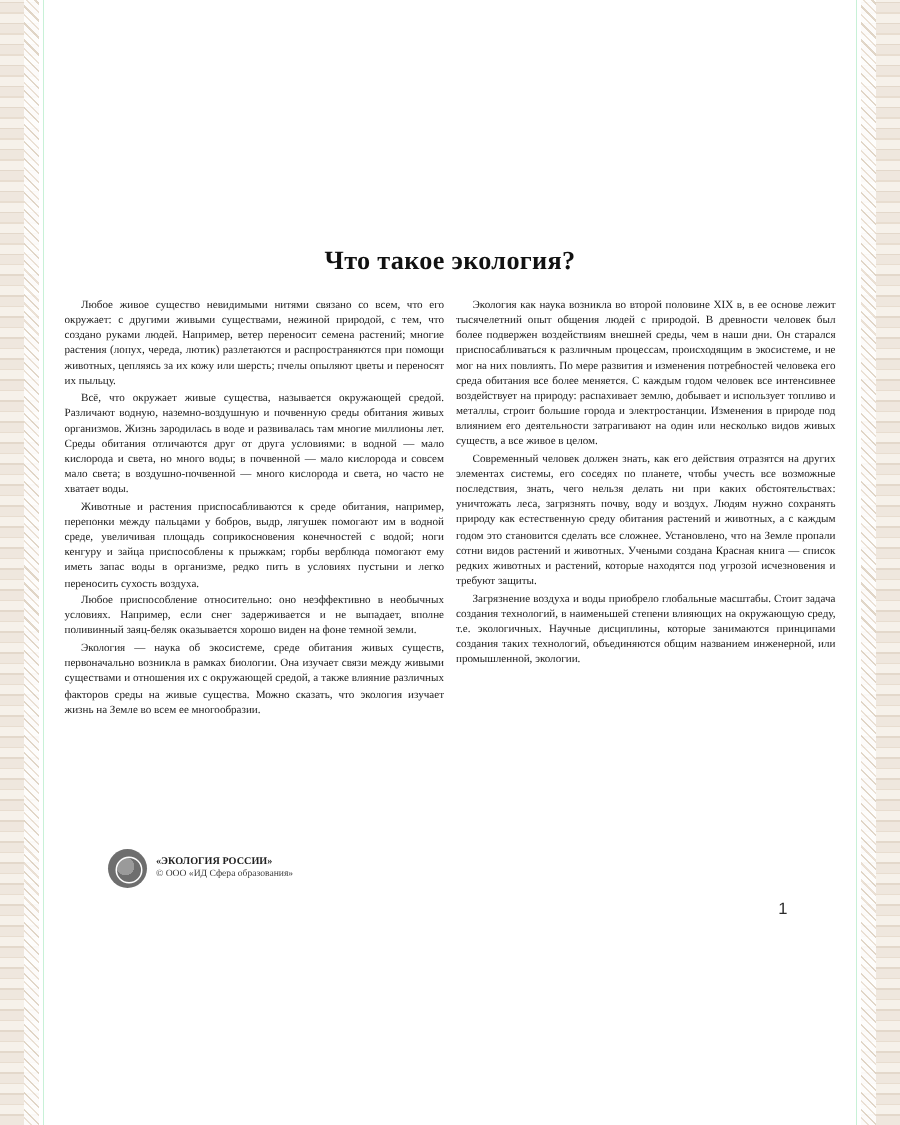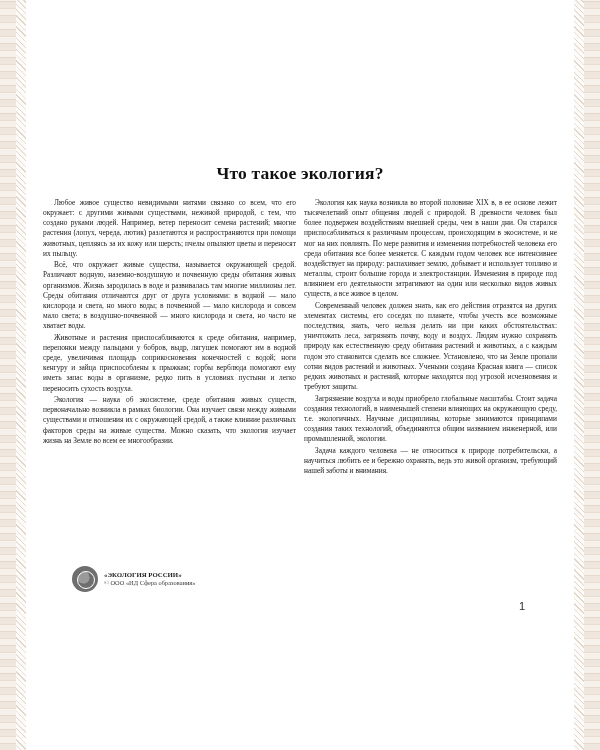--- a/index.html
+++ b/index.html
@@ -141,27 +141,27 @@
   <div class="sheet">
 
     <div class="content">
       <h1 class="title">Что такое экология?</h1>
 
       <div class="cols">
         <div class="col">
           <p>Любое живое существо невидимыми нитями связано со всем, что его окружает: с другими живыми существами, нежиной природой, с тем, что создано руками людей. Например, ветер переносит семена растений; многие растения (лопух, череда, лютик) разлетаются и распространяются при помощи животных, цепляясь за их кожу или шерсть; пчелы опыляют цветы и переносят их пыльцу.</p>
           <p>Всё, что окружает живые существа, называется окружающей средой. Различают водную, наземно-воздушную и почвенную среды обитания живых организмов. Жизнь зародилась в воде и развивалась там многие миллионы лет. Среды обитания отличаются друг от друга условиями: в водной — мало кислорода и света, но много воды; в почвенной — мало кислорода и совсем мало света; в воздушно-почвенной — много кислорода и света, но часто не хватает воды.</p>
           <p>Животные и растения приспосабливаются к среде обитания, например, перепонки между пальцами у бобров, выдр, лягушек помогают им в водной среде, увеличивая площадь соприкосновения конечностей с водой; ноги кенгуру и зайца приспособлены к прыжкам; горбы верблюда помогают ему иметь запас воды в организме, редко пить в условиях пустыни и легко переносить сухость воздуха.</p>
+          <p>Любое приспособление относительно: оно неэффективно в необычных условиях. Например, если снег задерживается и не выпадает, вполне поливинный заяц-беляк оказывается хорошо виден на фоне темной земли.</p>
           <p>Экология — наука об экосистеме, среде обитания живых существ, первоначально возникла в рамках биологии. Она изучает связи между живыми существами и отношения их с окружающей средой, а также влияние различных факторов среды на живые существа. Можно сказать, что экология изучает жизнь на Земле во всем ее многообразии.</p>
         </div>
         <div class="col">
           <p>Экология как наука возникла во второй половине XIX в, в ее основе лежит тысячелетний опыт общения людей с природой. В древности человек был более подвержен воздействиям внешней среды, чем в наши дни. Он старался приспосабливаться к различным процессам, происходящим в экосистеме, и не мог на них повлиять. По мере развития и изменения потребностей человека его среда обитания все более меняется. С каждым годом человек все интенсивнее воздействует на природу: распахивает землю, добывает и использует топливо и металлы, строит большие города и электростанции. Изменения в природе под влиянием его деятельности затрагивают на один или несколько видов живых существ, а все живое в целом.</p>
           <p>Современный человек должен знать, как его действия отразятся на других элементах системы, его соседях по планете, чтобы учесть все возможные последствия, знать, чего нельзя делать ни при каких обстоятельствах: уничтожать леса, загрязнять почву, воду и воздух. Людям нужно сохранять природу как естественную среду обитания растений и животных, а с каждым годом это становится сделать все сложнее. Установлено, что на Земле пропали сотни видов растений и животных. Учеными создана Красная книга — список редких животных и растений, которые находятся под угрозой исчезновения и требуют защиты.</p>
           <p>Загрязнение воздуха и воды приобрело глобальные масштабы. Стоит задача создания технологий, в наименьшей степени влияющих на окружающую среду, т.е. экологичных. Научные дисциплины, которые занимаются принципами создания таких технологий, объединяются общим названием инженерной, или промышленной, экологии.</p>
-          <p>Задача каждого человека — не относиться к природе потребительски, а научиться любить ее и бережно охранять, ведь это живой организм, требующий нашей заботы и внимания.</p>
         </div>
       </div>
     </div>
 
     <div class="footer">
       <div class="logo"></div>
       <div class="pubtext">
         <div class="brand">«ЭКОЛОГИЯ РОССИИ»</div>
         <div>© ООО «ИД Сфера образования»</div>
       </div>

